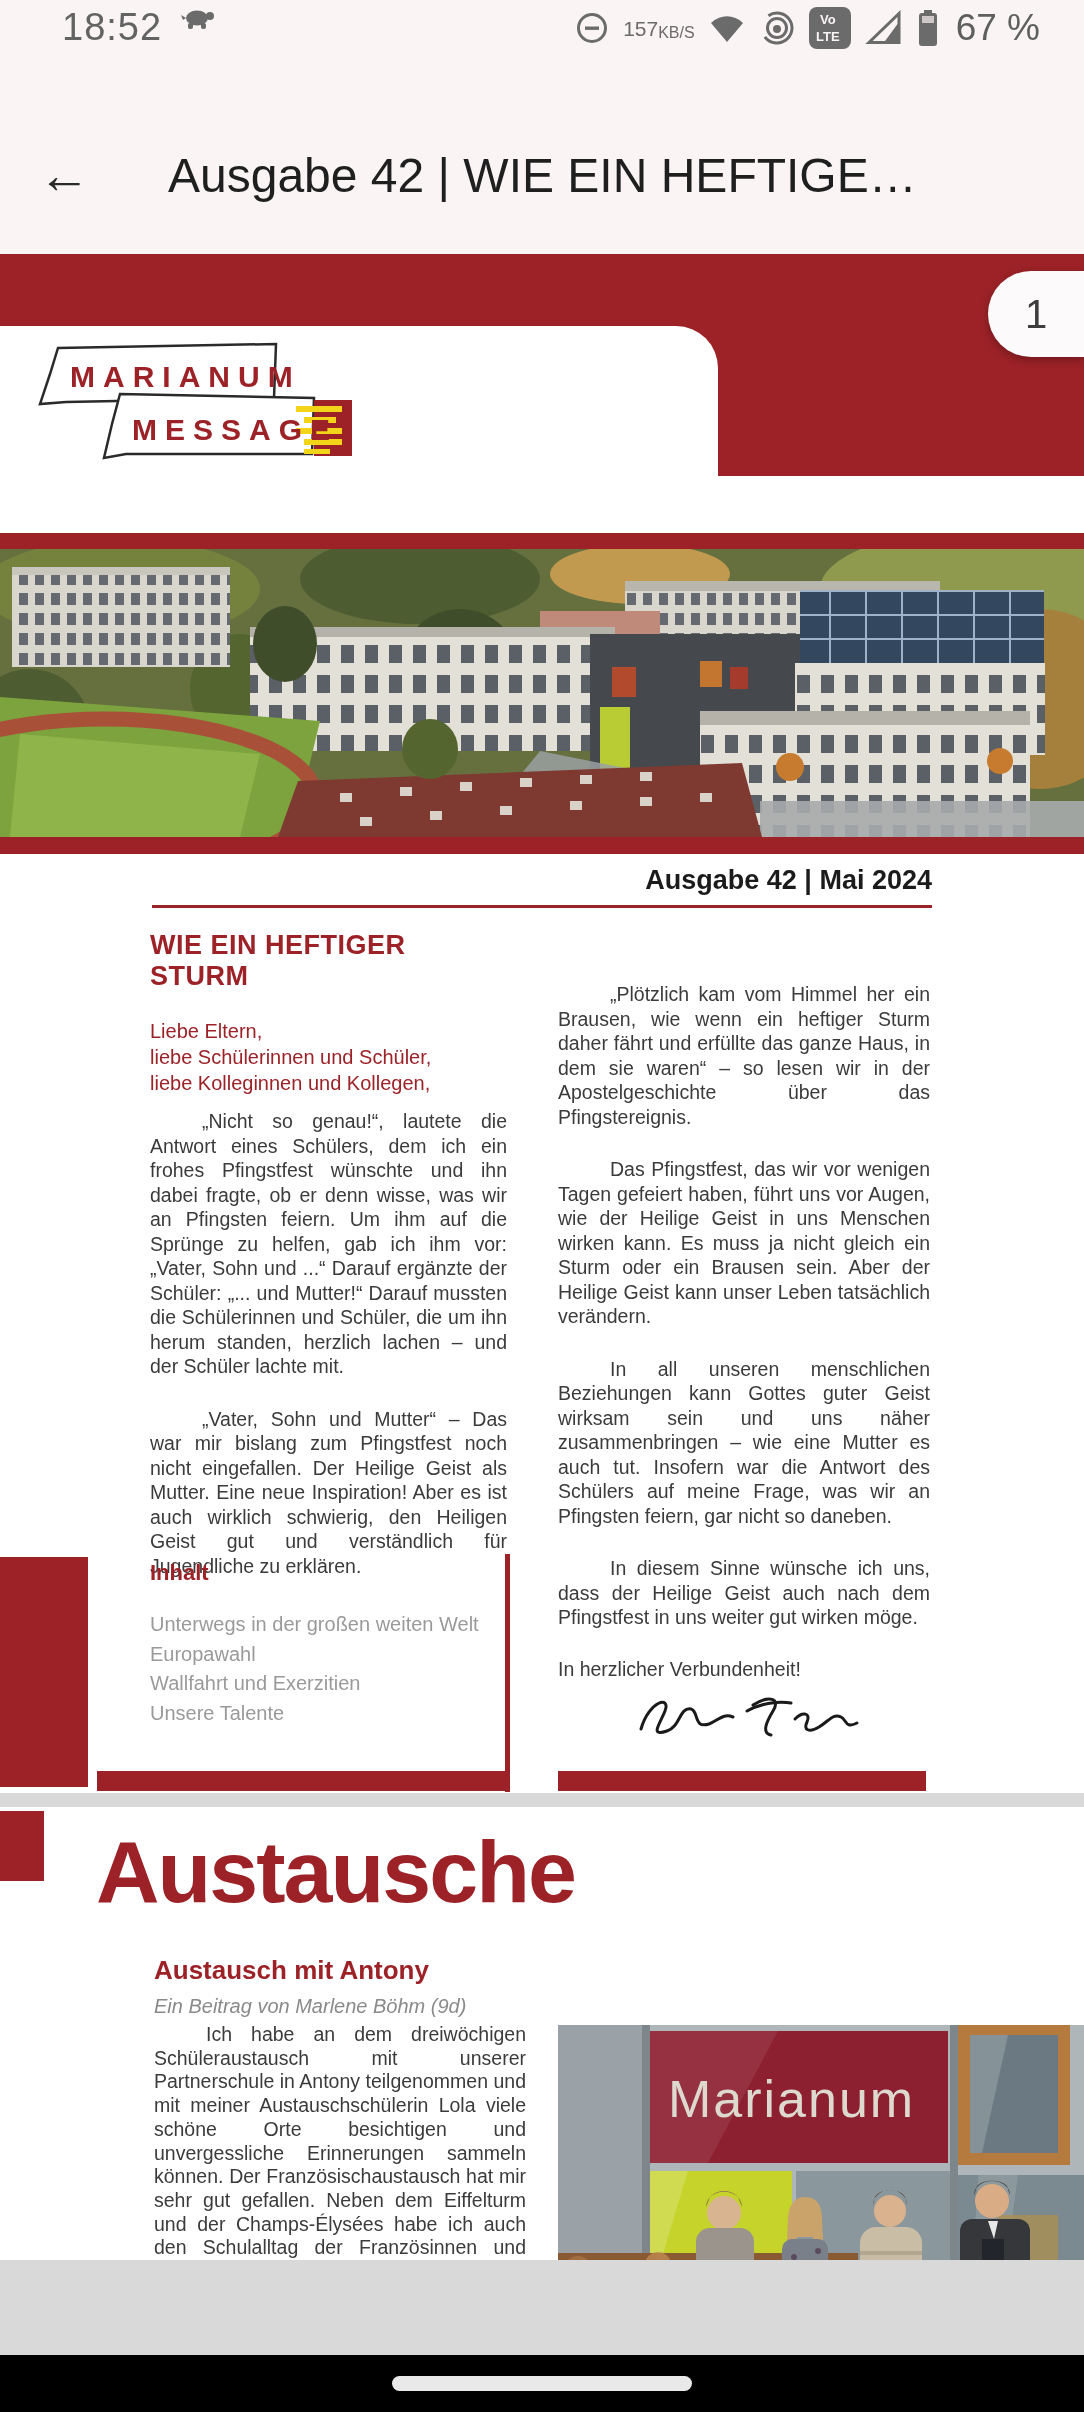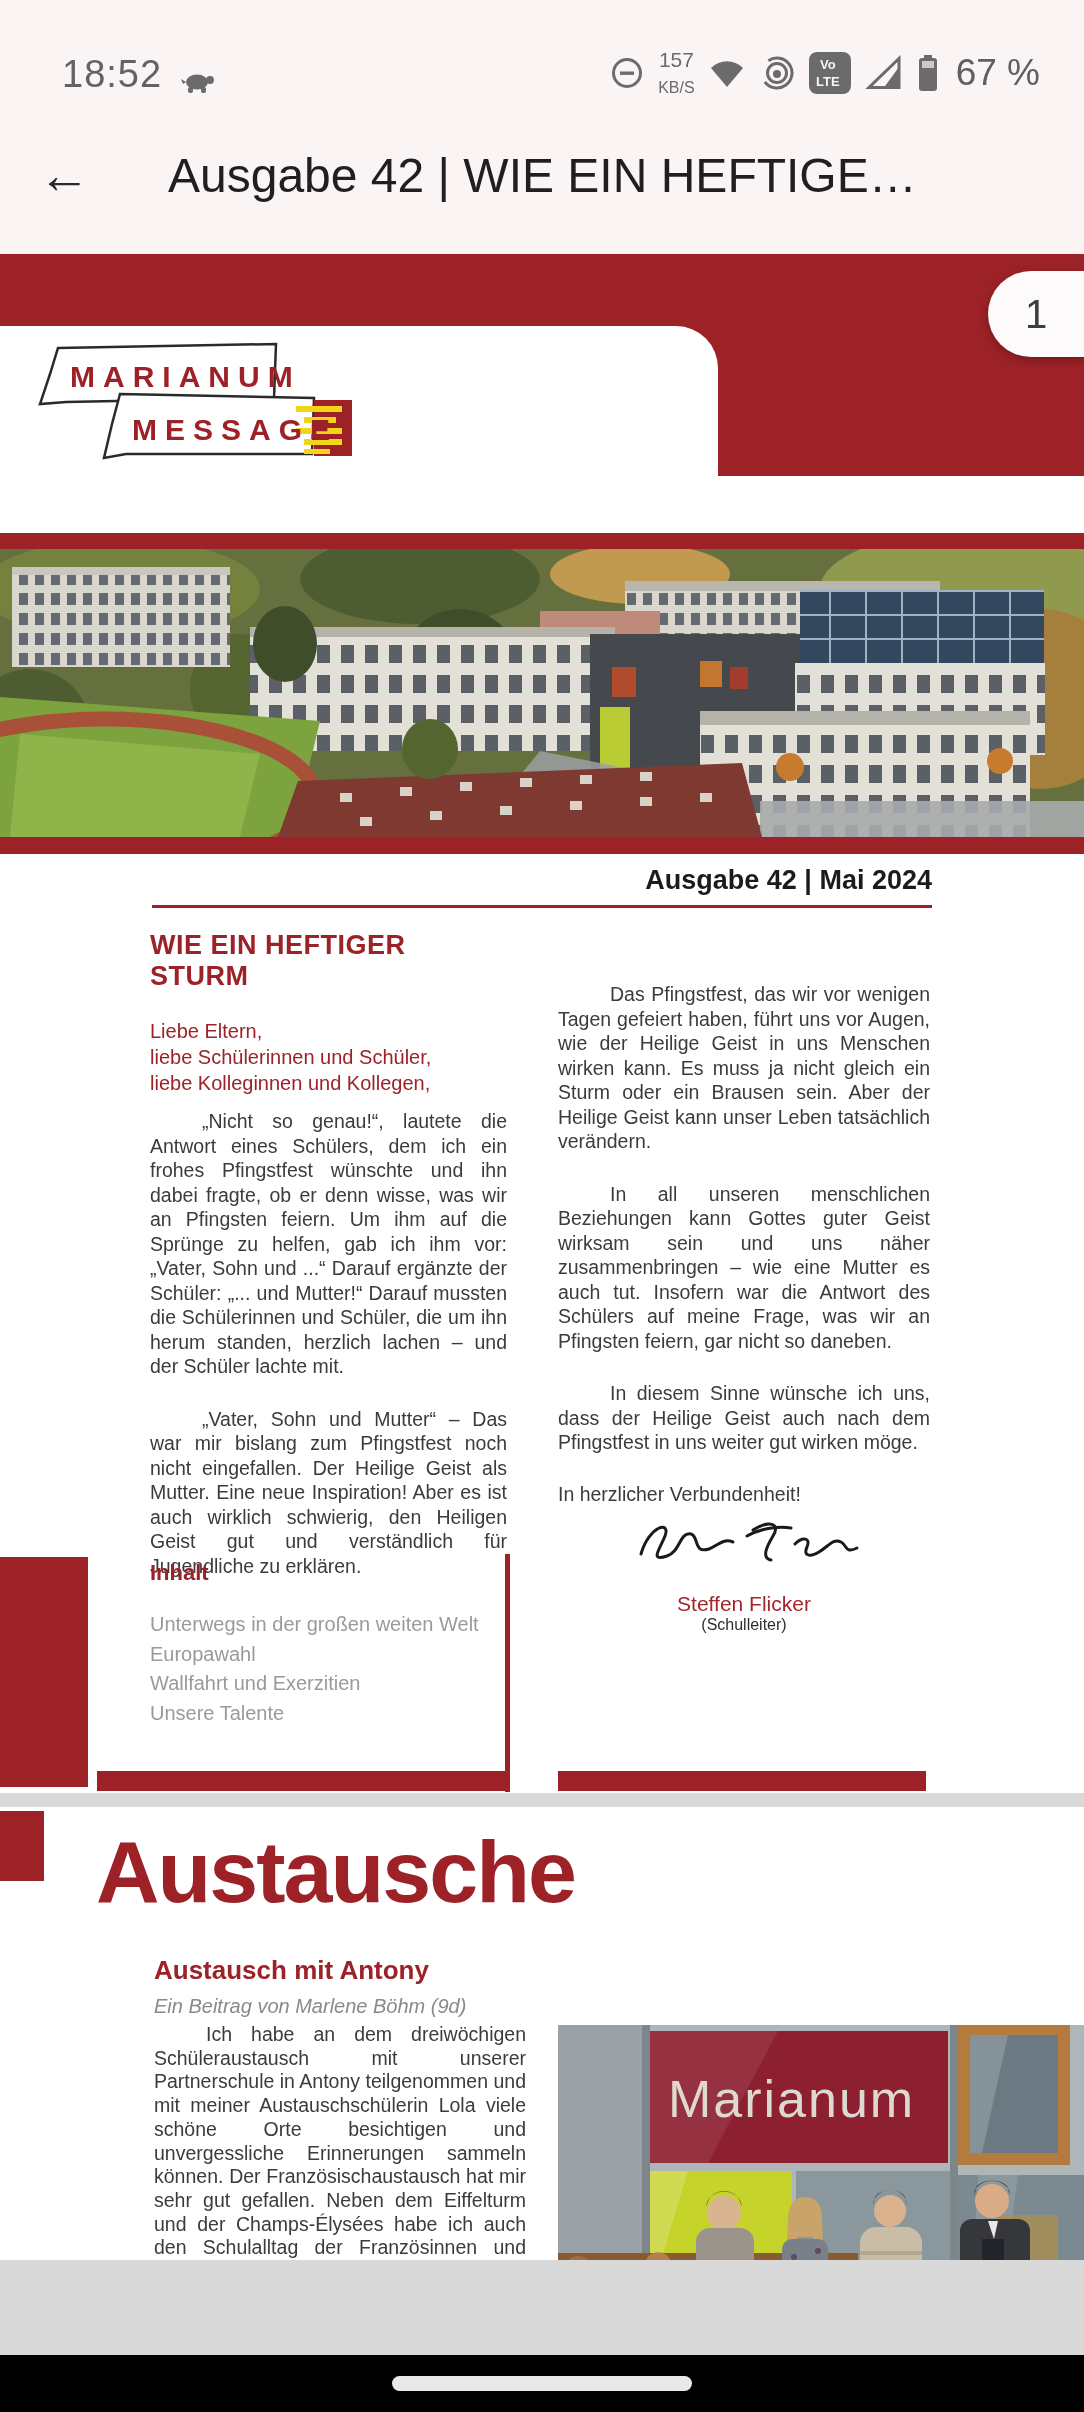--- a/index.html
+++ b/index.html
@@ -7,25 +7,25 @@
     --inkybody:#3b3b3b;
     --bar-bg:#FAF4F5;
   }
   *{margin:0;padding:0;box-sizing:border-box;}
   html,body{width:1084px;height:2412px;overflow:hidden;background:#fff;
     font-family:"Liberation Sans", sans-serif;}
   .screen{position:relative;width:1084px;height:2412px;background:#fff;overflow:hidden;}
 
   
   .status-bar{position:absolute;top:0;left:0;width:100%;height:96px;background:var(--bar-bg);
-    display:flex;align-items:flex-end;padding:6px 44px 0 62px;color:#636363;}
+    display:flex;align-items:flex-start;padding:6px 44px 0 62px;color:#636363;}
   .sb-time{font-size:38px;font-weight:400;letter-spacing:1px;}
   .sb-turtle{margin-left:18px;display:flex;align-items:center;}
   .sb-right{margin-left:auto;display:flex;align-items:center;gap:13px;color:#6b6b6b;}
-  .sb-speed{display:flex;flex-direction:column;align-items:center;line-height:1;}
+  .sb-speed{display:flex;flex-direction:row;align-items:center;line-height:1;}
   .sb-speed .v{font-size:21px;}
   .sb-speed .u{font-size:16px;margin-top:10px;}
   .sb-pct{font-size:37px;color:#5f5f5f;margin-left:3px;}
 
   
   .app-bar{position:absolute;top:96px;left:0;width:100%;height:158px;background:var(--bar-bg);
     display:flex;align-items:center;padding-left:38px;overflow:hidden;}
   .back-btn{font-size:52px;color:#2a2a2a;line-height:1;width:70px;flex:0 0 auto;cursor:pointer;}
   .app-title{font-size:48px;color:#1f1f1f;margin-left:60px;white-space:nowrap;}
 
@@ -257,20 +257,21 @@
         <div class="greeting">
           <div>Liebe Eltern,</div>
           <div>liebe Schülerinnen und Schüler,</div>
           <div>liebe Kolleginnen und Kollegen,</div>
         </div>
         <p class="body-p">„Nicht so genau!“, lautete die Antwort eines Schülers, dem ich ein frohes Pfingstfest wünschte und ihn dabei fragte, ob er denn wisse, was wir an Pfingsten feiern. Um ihm auf die Sprünge zu helfen, gab ich ihm vor: „Vater, Sohn und ...“ Darauf ergänzte der Schüler: „... und Mutter!“ Darauf mussten die Schülerinnen und Schüler, die um ihn herum standen, herzlich lachen – und der Schüler lachte mit.</p>
         <p class="body-p">„Vater, Sohn und Mutter“ – Das war mir bislang zum Pfingstfest noch nicht eingefallen. Der Heilige Geist als Mutter. Eine neue Inspiration! Aber es ist auch wirklich schwierig, den Heiligen Geist gut und verständlich für Jugendliche zu erklären.</p>
       </div>
 
       <div class="col-right">
+        <p class="body-p">„Plötzlich kam vom Himmel her ein Brausen, wie wenn ein heftiger Sturm daher fährt und erfüllte das ganze Haus, in dem sie waren“ – so lesen wir in der Apostelgeschichte über das Pfingstereignis.</p>
         <p class="body-p">Das Pfingstfest, das wir vor wenigen Tagen gefeiert haben, führt uns vor Augen, wie der Heilige Geist in uns Menschen wirken kann. Es muss ja nicht gleich ein Sturm oder ein Brausen sein. Aber der Heilige Geist kann unser Leben tatsächlich verändern.</p>
         <p class="body-p">In all unseren menschlichen Beziehungen kann Gottes guter Geist wirksam sein und uns näher zusammenbringen – wie eine Mutter es auch tut. Insofern war die Antwort des Schülers auf meine Frage, was wir an Pfingsten feiern, gar nicht so daneben.</p>
         <p class="body-p">In diesem Sinne wünsche ich uns, dass der Heilige Geist auch nach dem Pfingstfest in uns weiter gut wirken möge.</p>
         <p class="closing">In herzlicher Verbundenheit!</p>
         <svg class="sig-img" viewBox="0 0 250 58">
           <g fill="none" stroke="#1a1a1a" stroke-width="3" stroke-linecap="round">
             <path d="M22,40 C30,12 52,6 46,22 C41,35 30,48 48,42 C62,37 60,18 72,20 C80,22 74,40 90,35 C100,31 104,24 114,28"></path>
             <path d="M134,16 C150,6 162,9 154,22 C148,32 142,44 152,46"></path>
             <path d="M128,22 C142,14 160,12 172,14"></path>
             <path d="M176,30 C184,22 192,24 188,33 C184,41 190,44 200,38 C210,32 214,24 222,28 C228,31 226,40 238,34"></path>

